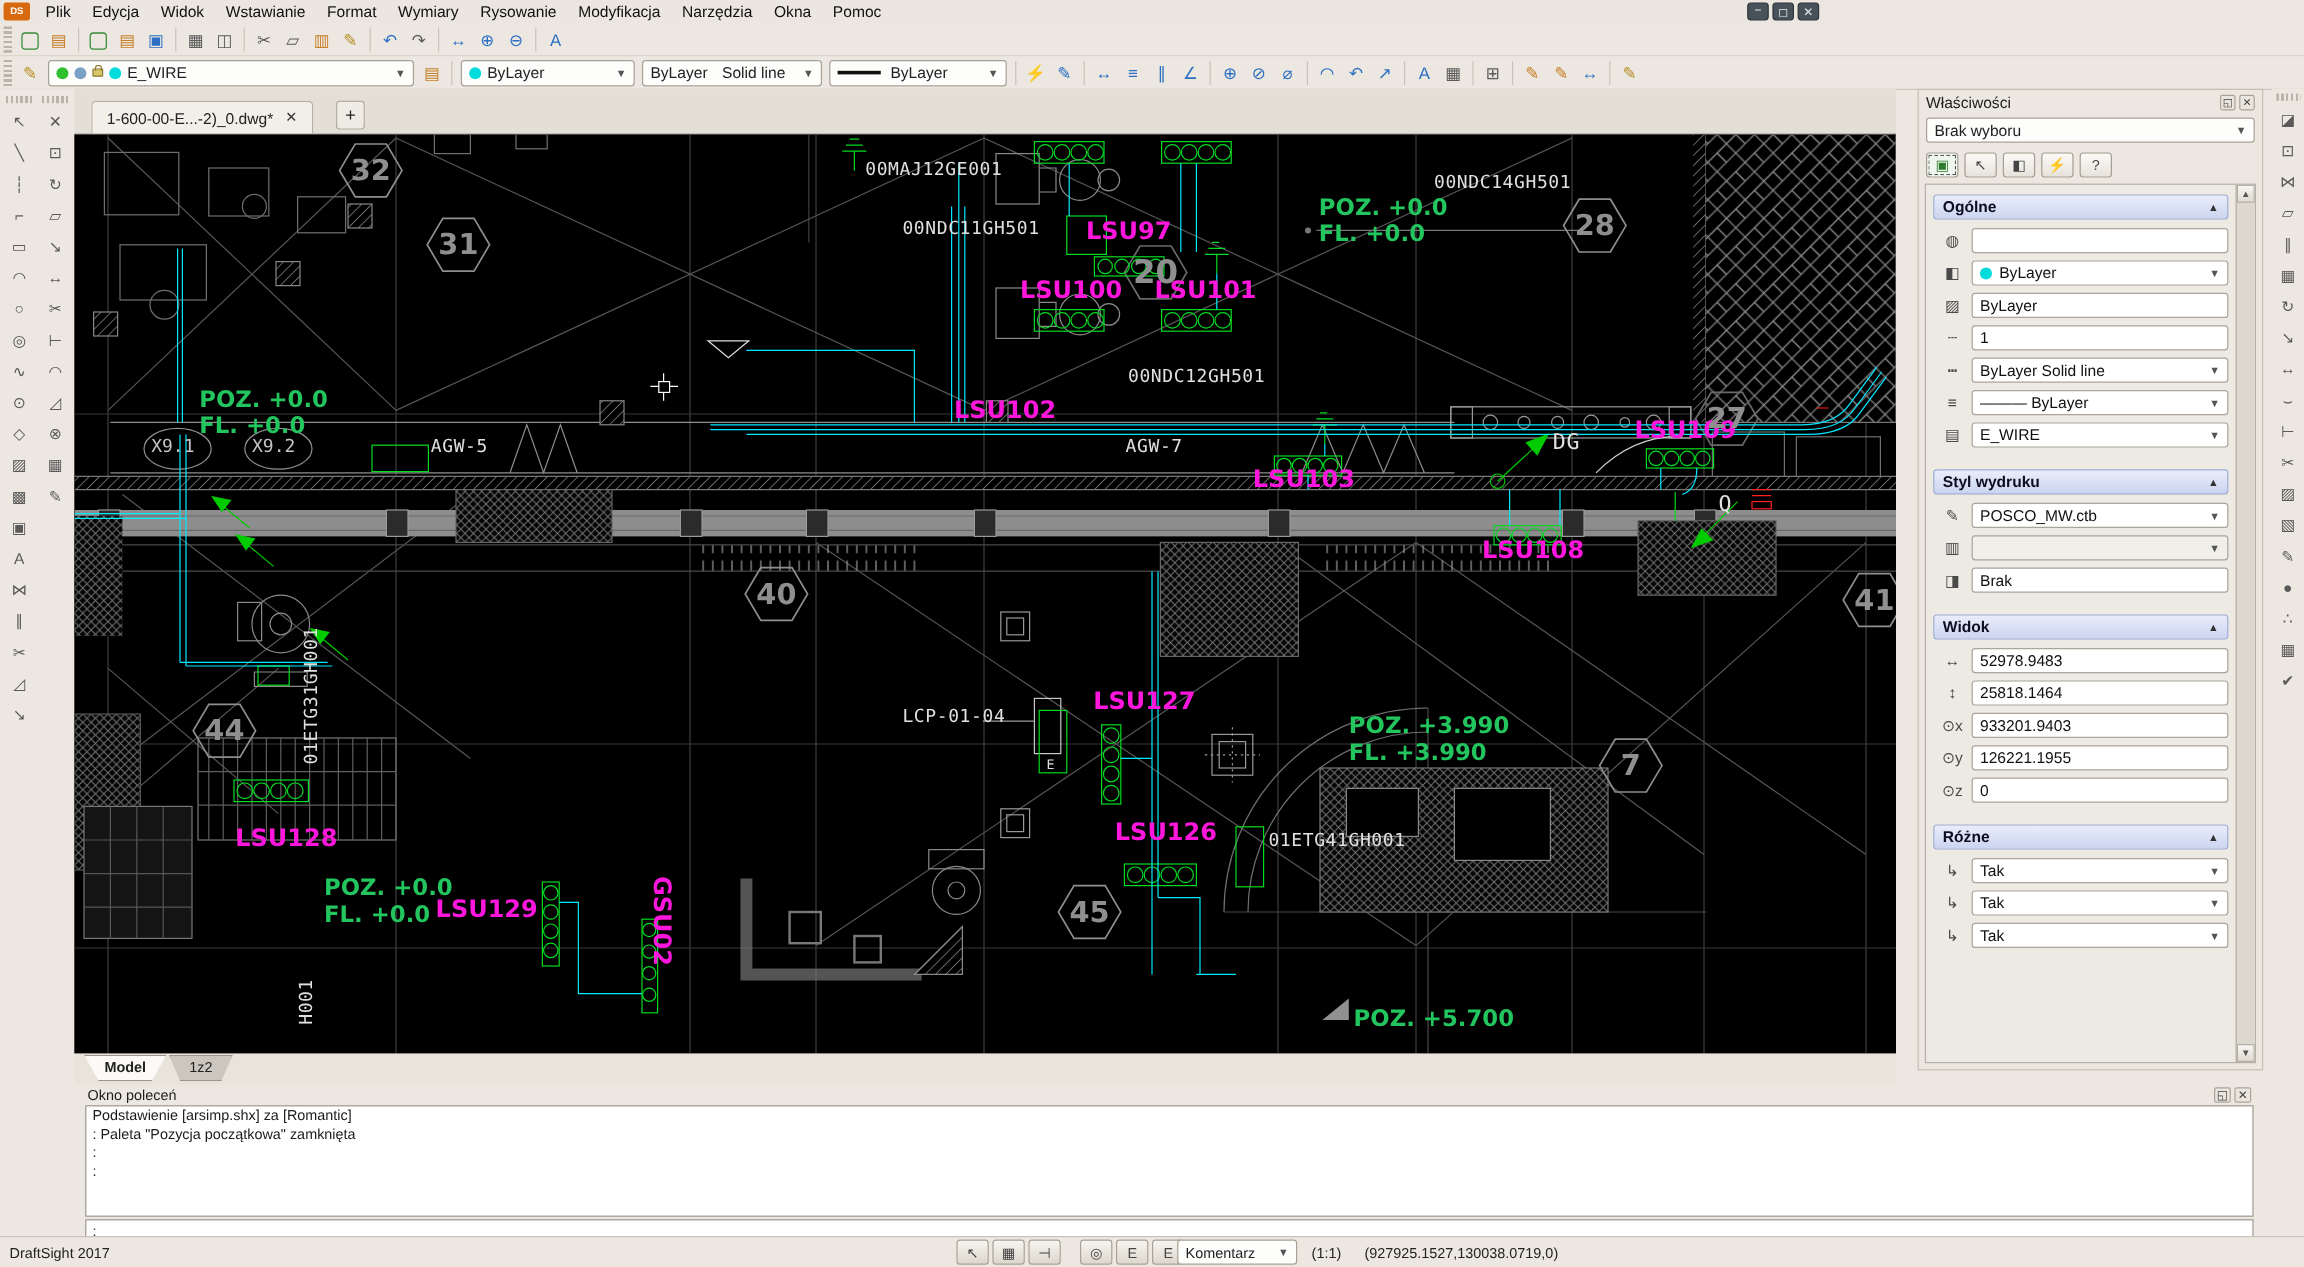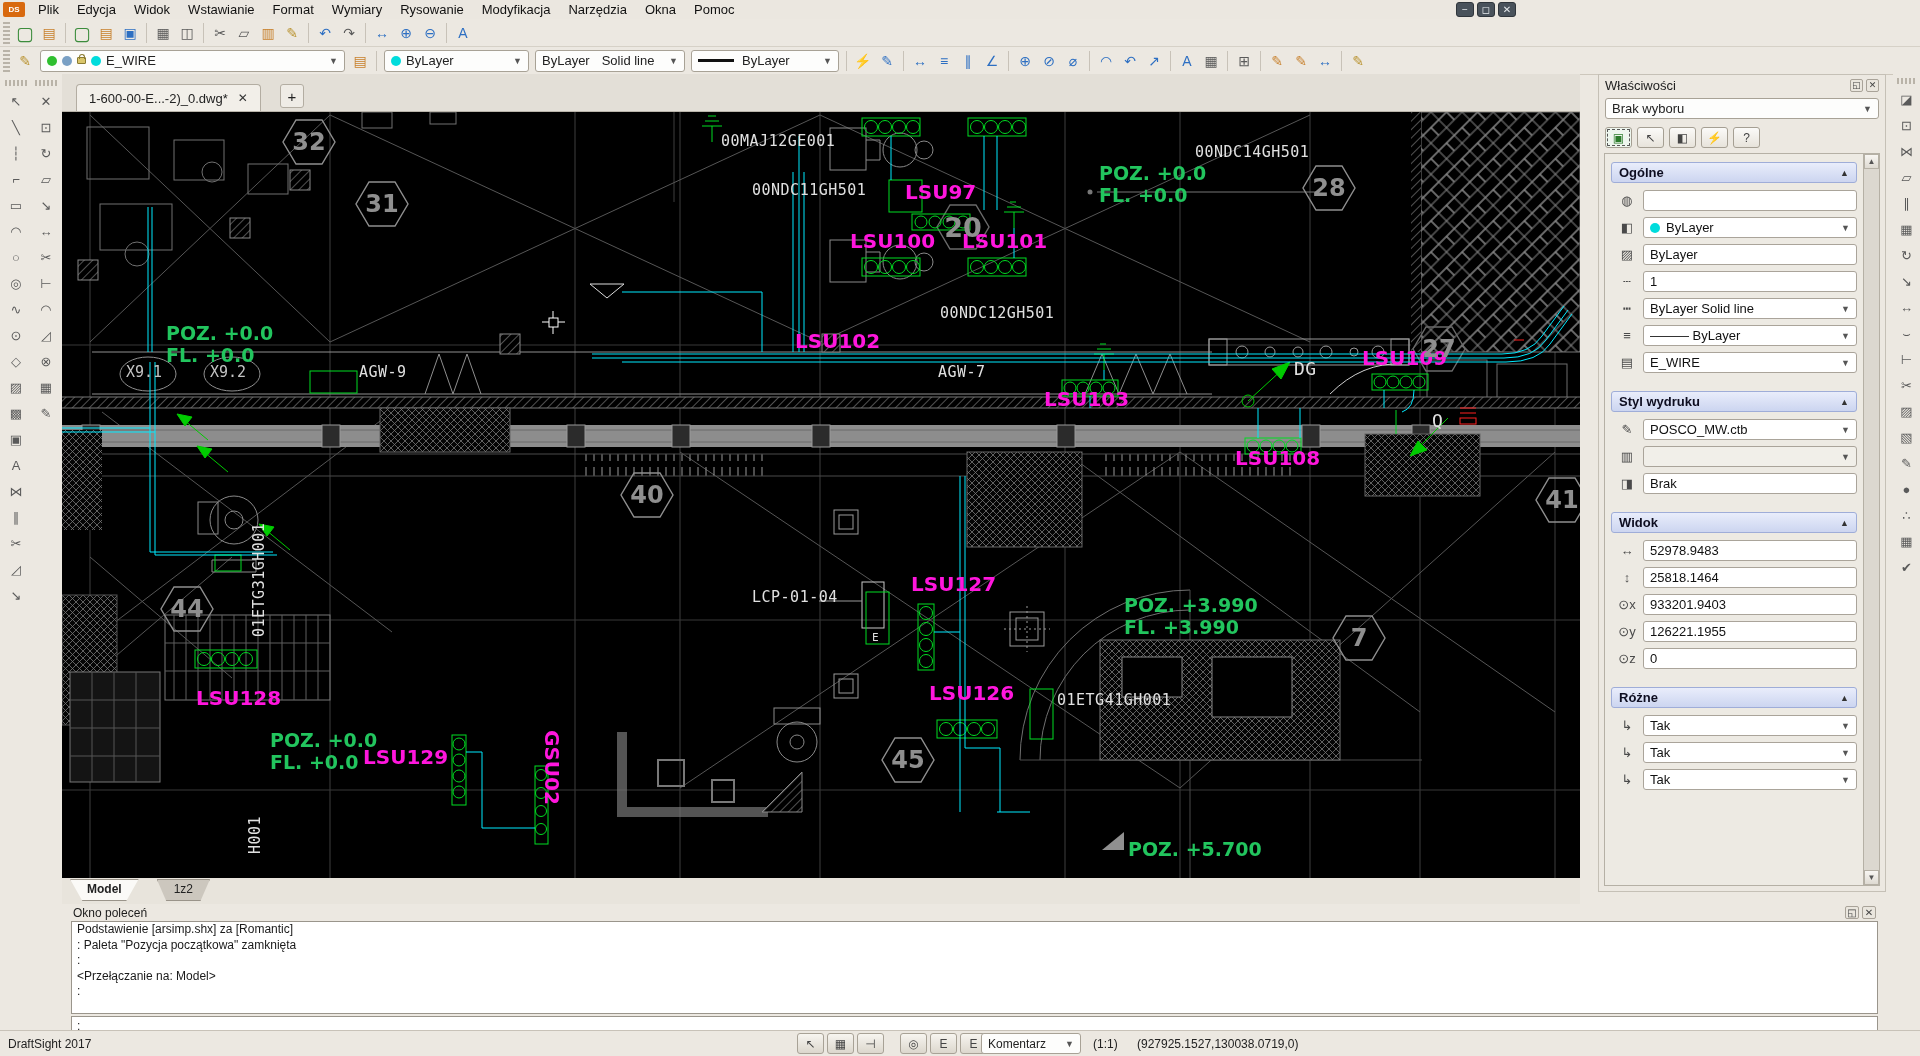--- a/index.html
+++ b/index.html
@@ -39,21 +39,21 @@
 #canvas{position:absolute;left:62px;top:112px;width:1518px;height:766px;background:#000;overflow:hidden}
 #canvas svg{position:absolute;inset:0}
 #labels{position:absolute;inset:0;pointer-events:none}
 #labels span{position:absolute;white-space:nowrap;line-height:1}
 .m{color:#ff16dd;font:bold 20px "DejaVu Sans",sans-serif}
 .w{color:#e0e0e0;font:15px "DejaVu Sans Mono",monospace;letter-spacing:.5px}
 .w2{color:#c4c4c4;font:15px "DejaVu Sans Mono",monospace}
 .g{color:#22c55e;font:bold 19px "DejaVu Sans",sans-serif}
 .h{color:#8f8f8f;font:bold 24px "DejaVu Sans",sans-serif;transform:translate(-50%,-50%)}
 
-#sheettabs{position:absolute;left:62px;top:878px;width:1518px;height:26px;background:#e8e4dc;display:flex;align-items:flex-start;padding:1px 0 0 8px;gap:18px}
+#sheettabs{position:absolute;left:62px;top:878px;width:1518px;height:26px;background:#e8e4dc;display:flex;align-items:flex-start;padding:1px 0 0 8px;gap:2px}
 .stab{height:22px;padding:2px 16px;font-size:12px;clip-path:polygon(0 0,100% 0,82% 100%,18% 100%);background:#ccc7be;border:1px solid #9a948a}
 .stab.active{background:#fbfaf7;font-weight:bold}
 
 #cmdwin{position:absolute;left:71px;top:904px;width:1807px;height:124px;font-size:12px}
 .cmdtitle{display:flex;align-items:center;height:17px;color:#1c1c1c;padding:0 2px}
 .cmdicons{margin-left:auto;display:flex;gap:3px;color:#444;font-size:10px}
 .cmdicons span{width:14px;height:13px;display:flex;align-items:center;justify-content:center;border:1px solid #a9a399;background:#eae6de;border-radius:2px}
 .cmdbox{height:93px;background:#fff;border:1px solid #9a958c;overflow:hidden;padding:0 5px;line-height:15.5px;color:#1a1a1a}
 .cmdinput{margin-top:2px;height:19px;background:#fff;border:1px solid #9a958c;padding:0 5px;display:flex;align-items:center}
 
@@ -550,21 +550,21 @@
       <span class="g" style="left: 1037px; top: 74px;">FL. +0.0</span>
       <span class="m" style="left: 843px; top: 70px;">LSU97</span>
       <span class="m" style="left: 788px; top: 119px;">LSU100</span>
       <span class="m" style="left: 900px; top: 119px;">LSU101</span>
       <span class="w" style="left: 878px; top: 194px;">00NDC12GH501</span>
       <span class="m" style="left: 733px; top: 219px;">LSU102</span>
       <span class="g" style="left: 104px; top: 212px;">POZ. +0.0</span>
       <span class="g" style="left: 104px; top: 234px;">FL. +0.0</span>
       <span class="w2" style="left: 64px; top: 253px;">X9.1</span>
       <span class="w2" style="left: 148px; top: 253px;">X9.2</span>
-      <span class="w" style="left: 297px; top: 253px;">AGW-9</span>
+      <span class="w" style="left: 297px; top: 253px;">AGW-5</span>
       <span class="w" style="left: 876px; top: 253px;">AGW-7</span>
       <span class="m" style="left: 982px; top: 277px;">LSU103</span>
       <span class="w" style="left: 1232px; top: 248px; font-size: 18px;">DG</span>
       <span class="m" style="left: 1300px; top: 236px;">LSU109</span>
       <span class="m" style="left: 1173px; top: 336px;">LSU108</span>
       <span class="w" style="left: 1370px; top: 300px; font-size: 18px;">Q</span>
       <span class="w" style="left: 690px; top: 478px;">LCP-01-04</span>
       <span class="m" style="left: 849px; top: 462px;">LSU127</span>
       <span class="g" style="left: 1062px; top: 484px;">POZ. +3.990</span>
       <span class="g" style="left: 1062px; top: 506px;">FL. +3.990</span>
@@ -602,21 +602,20 @@
     <span>Okno poleceń</span>
     <span class="cmdicons">
         <span class="">◱</span>
         <span class="">✕</span>
       </span>
   </div>
   <div class="cmdbox" id="history">
       <div>Podstawienie [arsimp.shx] za [Romantic]</div>
       <div>: Paleta "Pozycja początkowa" zamknięta</div>
       <div>:</div>
-      <div>&lt;Przełączanie na: Model&gt;</div>
       <div>:</div>
     </div>
   <div class="cmdinput">
     <span>:</span>
   </div>
 </div>
 
 <div id="status">
   <span class="sapp">DraftSight 2017</span>
   <span id="sbtns">

